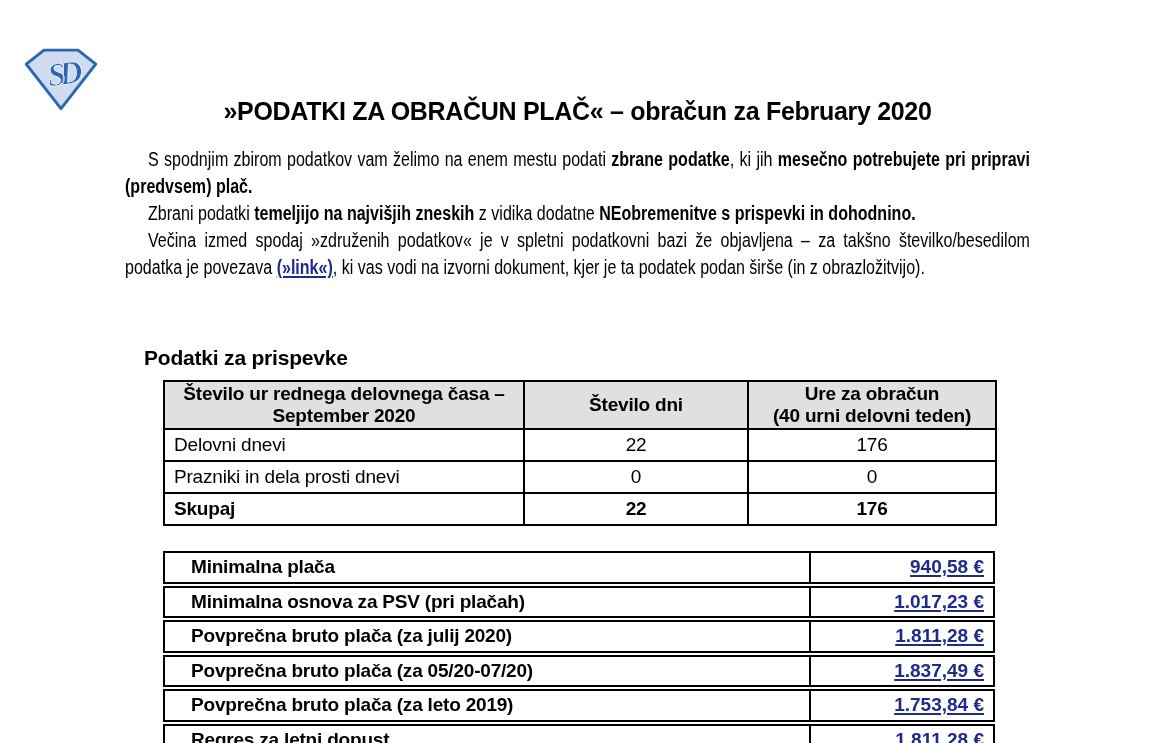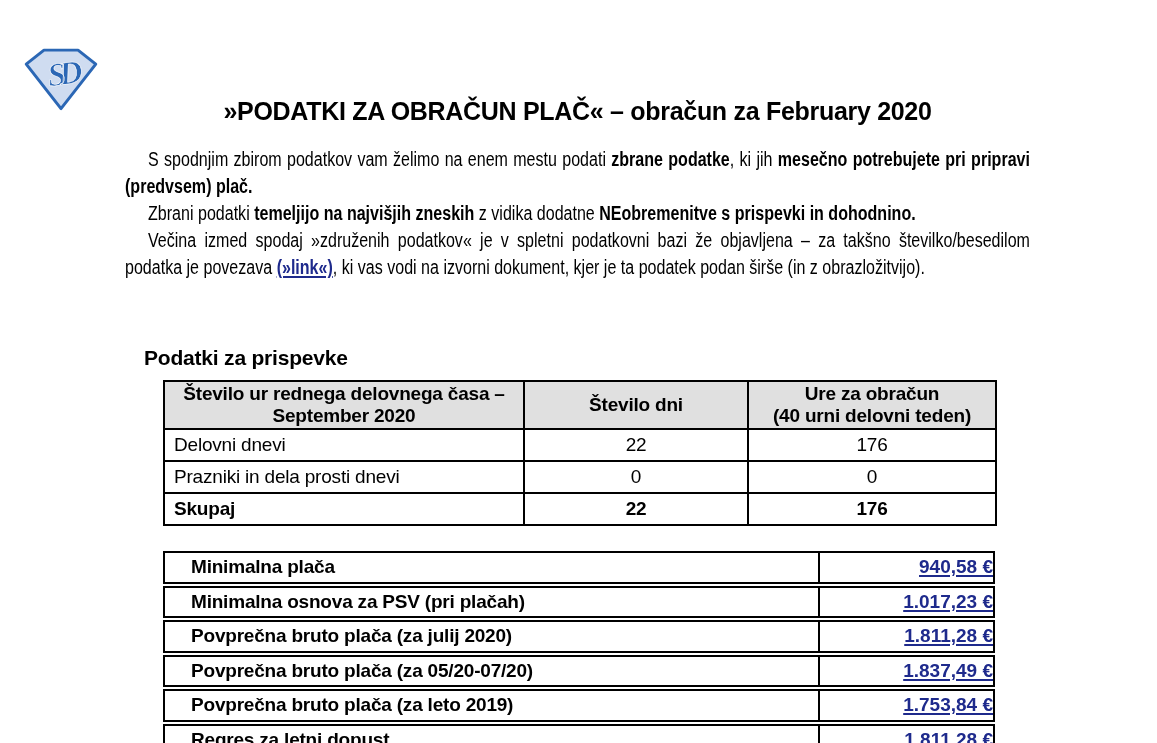--- a/index.html
+++ b/index.html
@@ -48,21 +48,21 @@
     display:flex;align-items:stretch;height:32.5px;margin-bottom:2px;
     border:2px solid #000;box-sizing:border-box;background:#fff;
   }
   .amount-label{
     flex:1;display:flex;align-items:center;padding-left:26px;
     font-weight:bold;font-size:19px;letter-spacing:-0.2px;
     border-right:2px solid #000;
   }
   .amount-value{
     flex:0 0 173px;display:flex;align-items:center;justify-content:flex-end;
-    font-size:19px;
+    padding-right:9px;font-size:19px;
   }
 </style>
 </head>
 <body>
 
 <div class="page" style="--link: #1E2A8C; --hdrbg: #E0E0E0; --logo-blue: #2B67B5; --logo-fill: #CFDCF0;">
 
   <div class="logo">
     <svg viewBox="0 0 100 88" width="74" height="66">
       <polygon points="3,24 27,5 73,5 97,24 50,84" style="fill:var(--logo-fill);stroke:var(--logo-blue);stroke-width:4;stroke-linejoin:round"></polygon>

